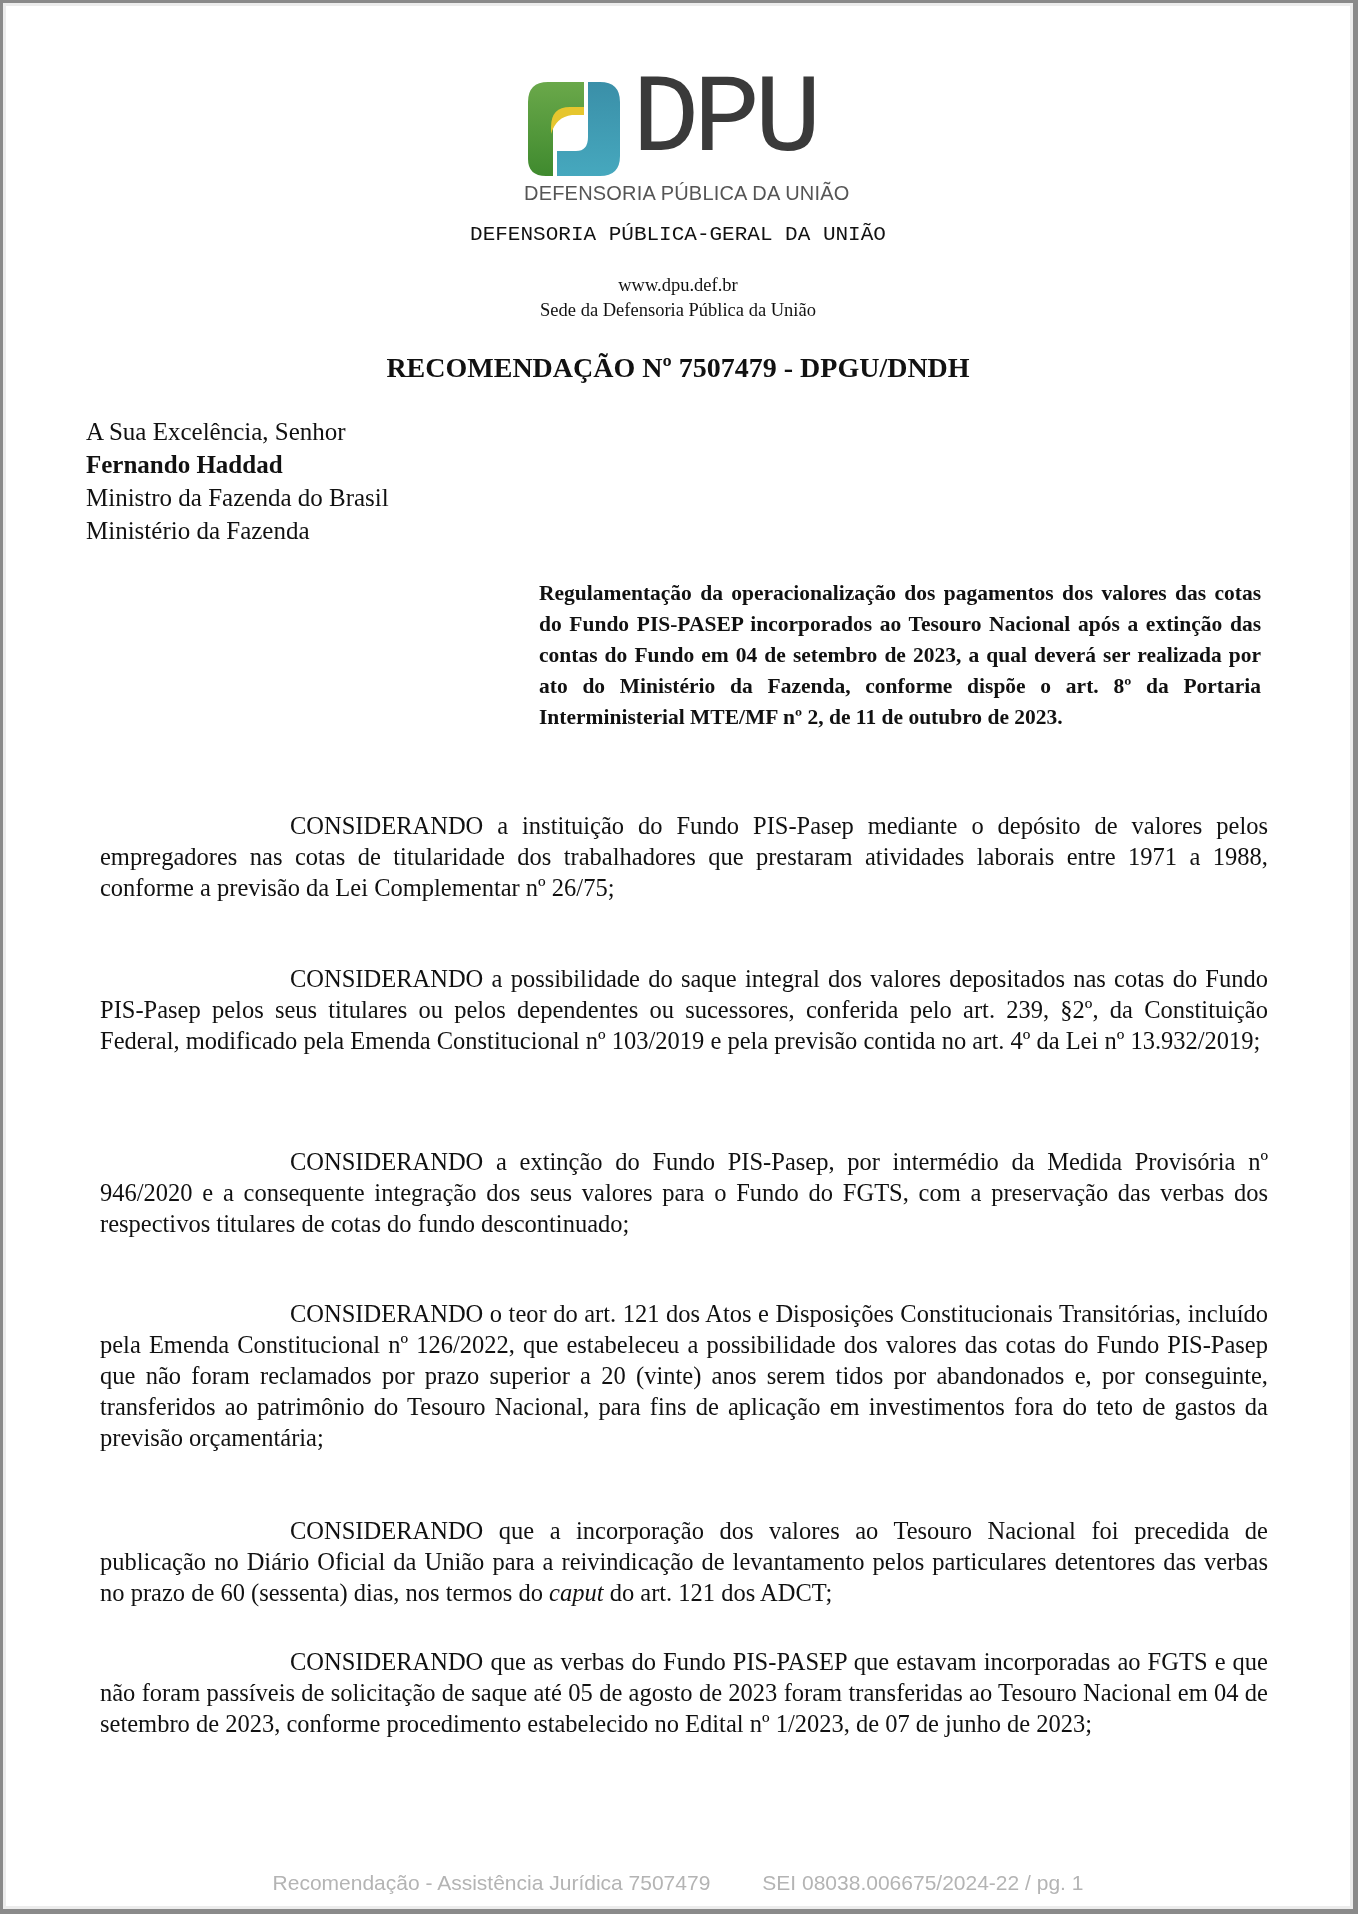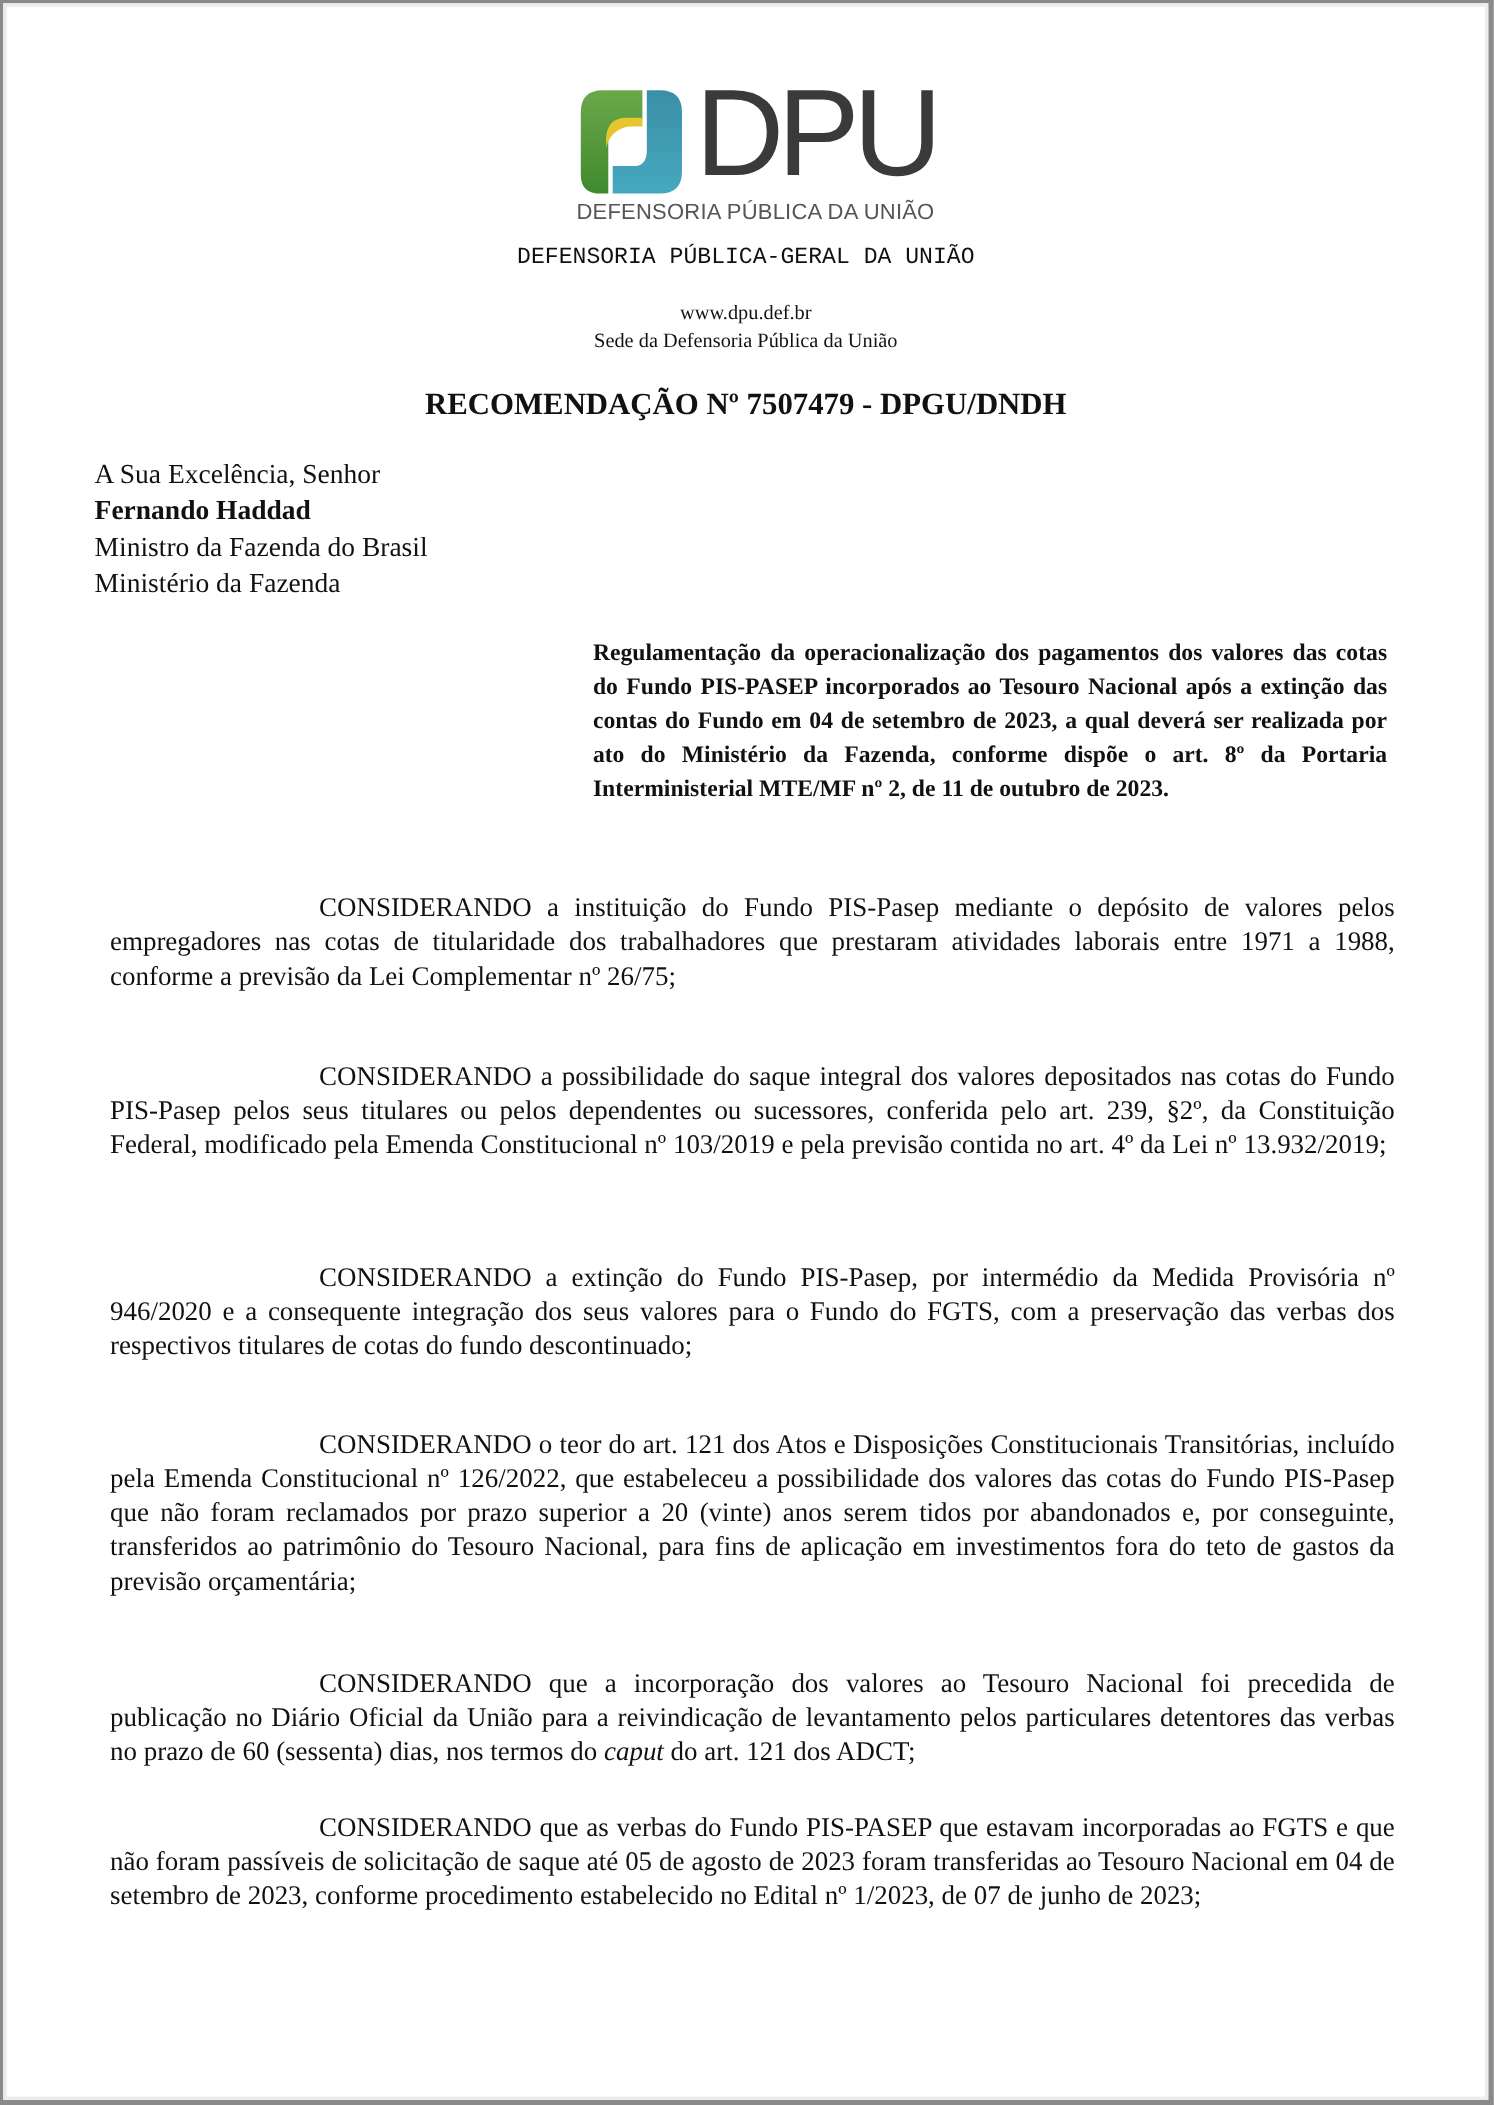--- a/index.html
+++ b/index.html
@@ -15,21 +15,21 @@
   }
   .logo { position: absolute; left: 518px; top: 73px; width: 330px; height: 130px; }
   .logo svg { display: block; }
   .logo-caption {
     position: absolute; left: 0; top: 103px; width: 330px; text-align: left;
     font-family: "Liberation Sans", "DejaVu Sans", sans-serif;
     font-size: 20px; color: #555; letter-spacing: 0.2px; white-space: nowrap;
   }
   .logo-letters {
     position: absolute; left: 108px; top: -14px;
-    font-family: Liberation Sans, sans-serif;
+    font-family: Liberation Mono, monospace;
     font-size: 112px; letter-spacing: -6px; color: #3a3a3a; line-height: 1;
   }
   .hdr { position: absolute; left: 0; width: 100%; text-align: center; white-space: nowrap; }
   .hdr-org { top: 217px; font-size: 21px; font-family: Liberation Mono, monospace; }
   .hdr-addr { top: 244px; font-size: 18.5px; }
   .hdr-web { top: 269px; font-size: 18.5px; }
   .hdr-sede { top: 294px; font-size: 18.5px; }
   .title {
     position: absolute; left: 0; width: 100%; top: 346px; text-align: center;
     font-weight: bold; font-size: 28px;
@@ -106,13 +106,16 @@
   <div class="para p2"><span class="lead">CONSIDERANDO</span><span> a possibilidade do saque integral dos valores depositados nas cotas do Fundo PIS-Pasep pelos seus titulares ou pelos dependentes ou sucessores, conferida pelo art. 239, §2º, da Constituição Federal, modificado pela Emenda Constitucional nº 103/2019 e pela previsão contida no art. 4º da Lei nº 13.932/2019;</span></div>
 
   <div class="para p3"><span class="lead">CONSIDERANDO</span><span> a extinção do Fundo PIS-Pasep, por intermédio da Medida Provisória nº 946/2020 e a consequente integração dos seus valores para o Fundo do FGTS, com a preservação das verbas dos respectivos titulares de cotas do fundo descontinuado;</span></div>
 
   <div class="para p4"><span class="lead">CONSIDERANDO</span><span> o teor do art. 121 dos Atos e Disposições Constitucionais Transitórias, incluído pela Emenda Constitucional nº 126/2022, que estabeleceu a possibilidade dos valores das cotas do Fundo PIS-Pasep que não foram reclamados por prazo superior a 20 (vinte) anos serem tidos por abandonados e, por conseguinte, transferidos ao patrimônio do Tesouro Nacional, para fins de aplicação em investimentos fora do teto de gastos da previsão orçamentária;</span></div>
 
   <div class="para p5"><span class="lead">CONSIDERANDO</span><span> que a incorporação dos valores ao Tesouro Nacional foi precedida de publicação no Diário Oficial da União para a reivindicação de levantamento pelos particulares detentores das verbas no prazo de 60 (sessenta) dias, nos termos do </span><em>caput</em><span> do art. 121 dos ADCT;</span></div>
 
   <div class="para p6"><span class="lead">CONSIDERANDO</span><span> que as verbas do Fundo PIS-PASEP que estavam incorporadas ao FGTS e que não foram passíveis de solicitação de saque até 05 de agosto de 2023 foram transferidas ao Tesouro Nacional em 04 de setembro de 2023, conforme procedimento estabelecido no Edital nº 1/2023, de 07 de junho de 2023;</span></div>
 
+  <div class="footer">
+    <span>Recomendação - Assistência Jurídica 7507479</span><span>SEI 08038.006675/2024-22 / pg. 1</span>
+  </div>
 </div>
 
 </body></html>

